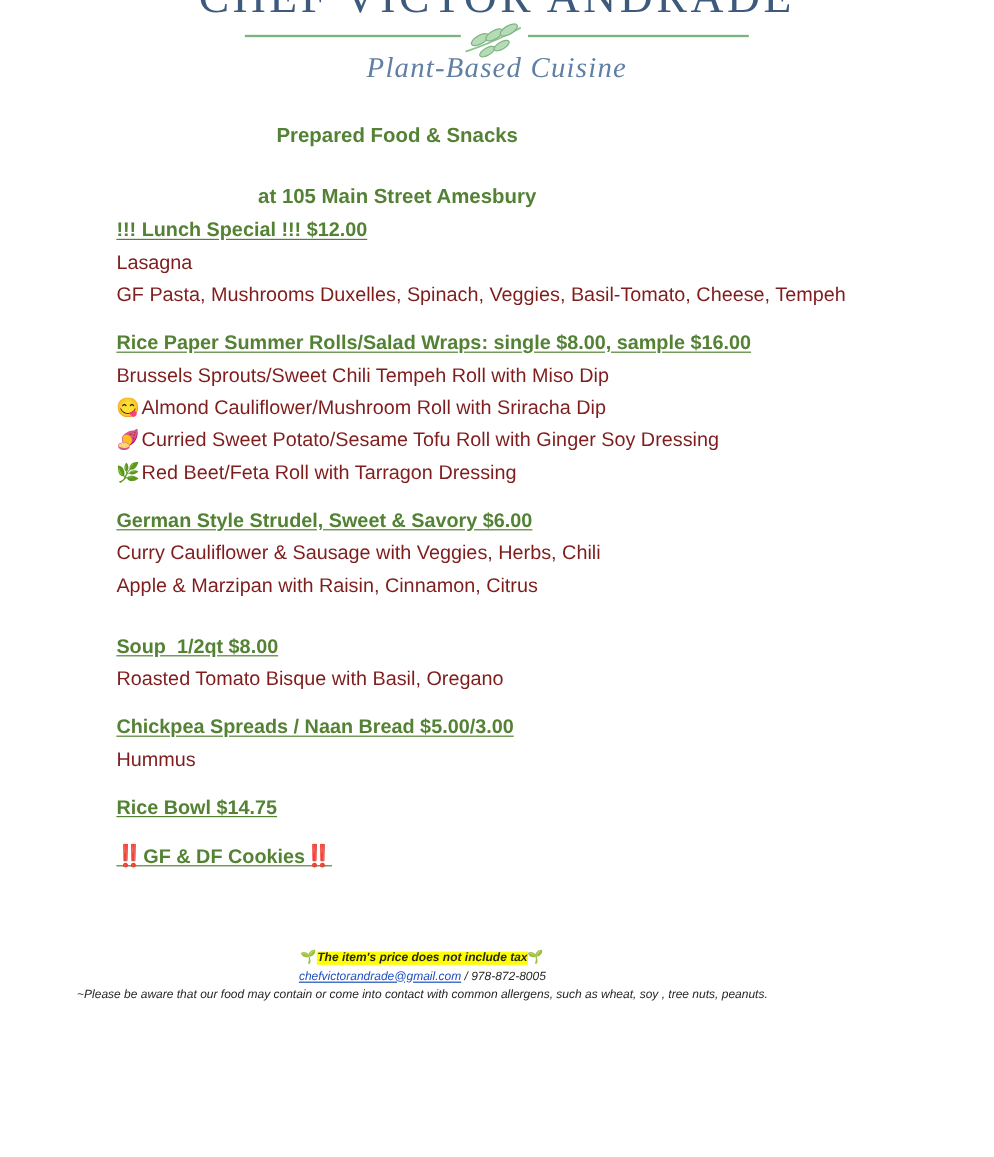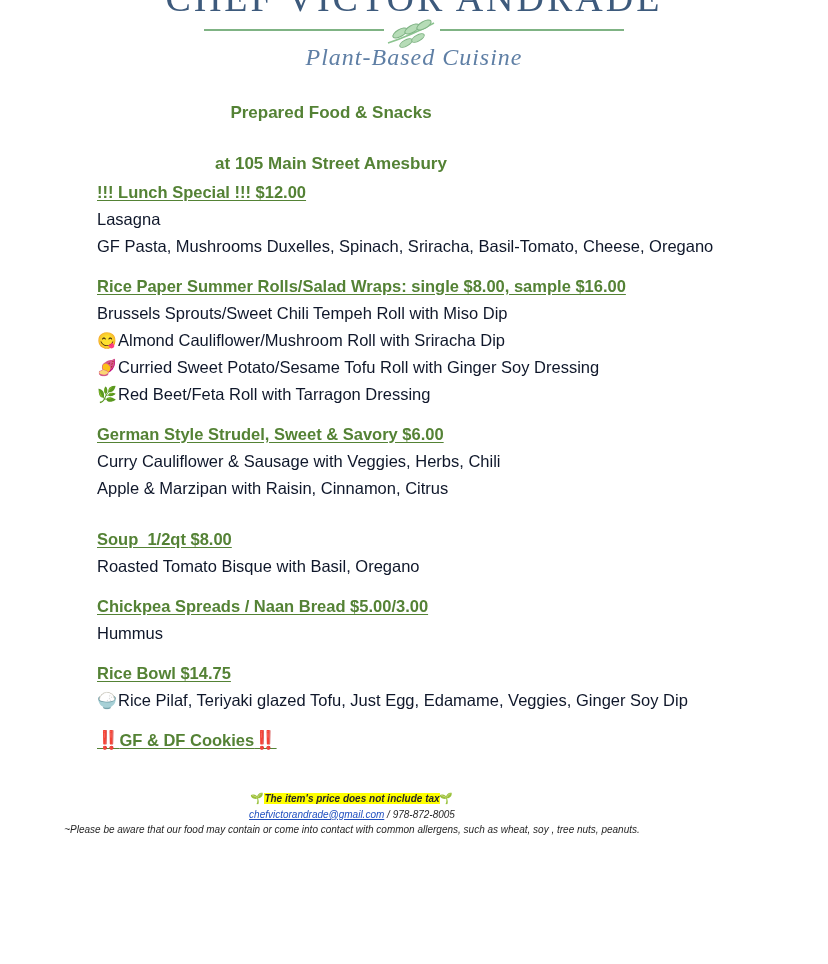--- a/index.html
+++ b/index.html
@@ -7,21 +7,21 @@
   .logo-name { position:absolute; left:0; width:828px; top:-22px; text-align:center; font-family:"Liberation Serif", serif; font-size:38px; letter-spacing:3px; color:#3d5a7c; line-height:40px; white-space:nowrap; }
   .logo-rule { position:absolute; top:29px; height:2px; background:#7fb384; }
   .logo-rule.left { left:204px; width:180px; }
   .logo-rule.right { left:440px; width:184px; }
   .logo-leaf { position:absolute; left:384px; top:17px; width:56px; height:32px; }
   .logo-sub { position:absolute; left:0; width:828px; top:44px; text-align:center; font-family:"Liberation Serif", serif; font-style:italic; font-size:24px; color:#5f7fa5; letter-spacing:1px; }
   .subtitle { position:absolute; left:0; width:662px; text-align:center; color:#548235; font-weight:bold; font-size:17px; }
   .menu { position:absolute; left:97px; top:179px; width:700px; }
   .section { margin-bottom:13px; }
   .sec-head { color:#548235; font-weight:bold; font-size:16.5px; text-decoration:underline; line-height:27px; text-underline-offset:2px; }
-  .item { color:#0f172a; font-size:16.5px; line-height:27px; white-space:nowrap; }
+  .item { color:#7f1d1d; font-size:16.5px; line-height:27px; white-space:nowrap; }
   .emo { display:inline-block; width:21px; font-size:16px; }
   .bang { color:#d42020; font-size:18px; }
   .footer { position:absolute; left:0; width:704px; top:791px; text-align:center; font-style:italic; font-size:10px; line-height:15.5px; color:#262626; }
   .hl { background:#ffff00; font-weight:bold; }
   .link { color:#1f4fbf; text-decoration:underline; }
   .sprout { color:#5cb85c; font-style:normal; font-size:11px; }
 </style>
 </head>
 <body>
 
@@ -40,21 +40,21 @@
   <div class="logo-sub">Plant-Based Cuisine</div>
 </div>
 
 <div class="subtitle" style="top:103px;">Prepared Food &amp; Snacks</div>
 <div class="subtitle" style="top:130px;margin-top:24px;">at 105 Main Street Amesbury</div>
 
 <div class="menu">
   <div class="section">
     <div class="sec-head">!!! Lunch Special !!! $12.00</div>
     <div class="item">Lasagna</div>
-    <div class="item">GF Pasta, Mushrooms Duxelles, Spinach, Sriracha, Basil-Tomato, Cheese, Oregano</div>
+    <div class="item">GF Pasta, Mushrooms Duxelles, Spinach, Veggies, Basil-Tomato, Cheese, Tempeh</div>
   </div>
   <div class="section">
     <div class="sec-head">Rice Paper Summer Rolls/Salad Wraps: single $8.00, sample $16.00</div>
     <div class="item">Brussels Sprouts/Sweet Chili Tempeh Roll with Miso Dip</div>
     <div class="item"><span class="emo">😋</span><span>Almond Cauliflower/Mushroom Roll with Sriracha Dip</span></div>
     <div class="item"><span class="emo">🍠</span><span>Curried Sweet Potato/Sesame Tofu Roll with Ginger Soy Dressing</span></div>
     <div class="item"><span class="emo">🌿</span><span>Red Beet/Feta Roll with Tarragon Dressing</span></div>
   </div>
   <div class="section">
     <div class="sec-head">German Style Strudel, Sweet &amp; Savory $6.00</div>
@@ -64,21 +64,20 @@
   <div class="section">
     <div class="sec-head" style="white-space:pre;margin-top:24px;">Soup  1/2qt $8.00</div>
     <div class="item">Roasted Tomato Bisque with Basil, Oregano</div>
   </div>
   <div class="section">
     <div class="sec-head">Chickpea Spreads / Naan Bread $5.00/3.00</div>
     <div class="item">Hummus</div>
   </div>
   <div class="section">
     <div class="sec-head">Rice Bowl $14.75</div>
-    <div class="item"><span class="emo">🍚</span><span>Rice Pilaf, Teriyaki glazed Tofu, Just Egg, Edamame, Veggies, Ginger Soy Dip</span></div>
   </div>
   <div class="section">
     <div class="sec-head"><span class="bang">‼️</span><span>GF &amp; DF Cookies</span><span class="bang">‼️</span></div>
   </div>
 </div>
 
 <div class="footer">
   <div><span class="sprout">🌱</span><span class="hl">The item's price does not include tax</span><span class="sprout">🌱</span></div>
   <div><span class="link">chefvictorandrade@gmail.com</span><span> / 978-872-8005</span></div>
   <div>~Please be aware that our food may contain or come into contact with common allergens, such as wheat, soy , tree nuts, peanuts.</div>

